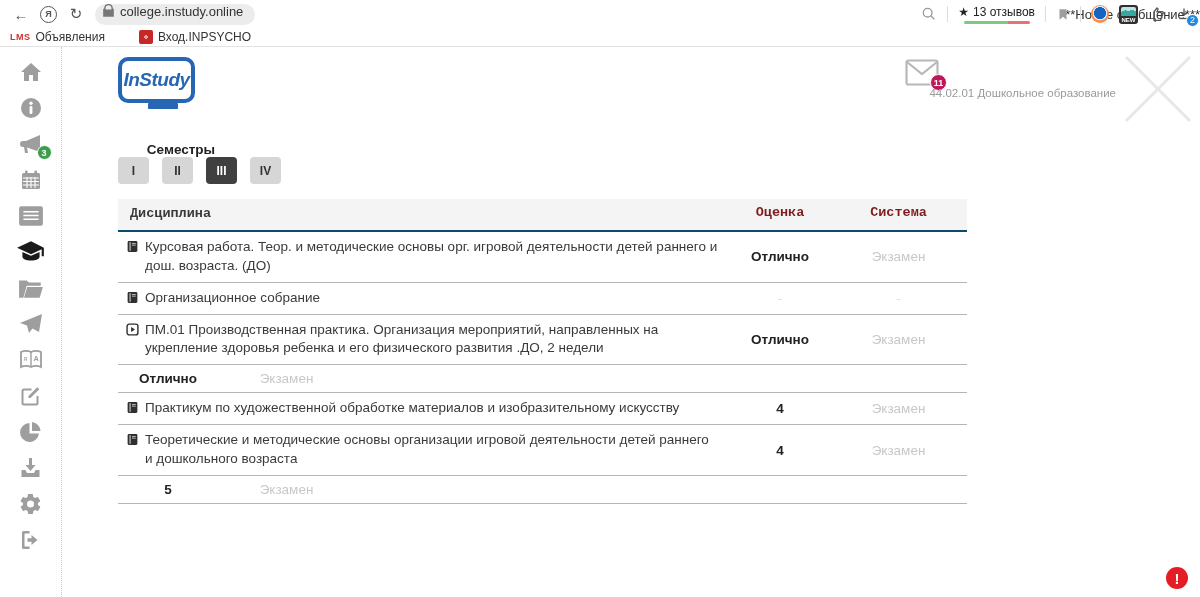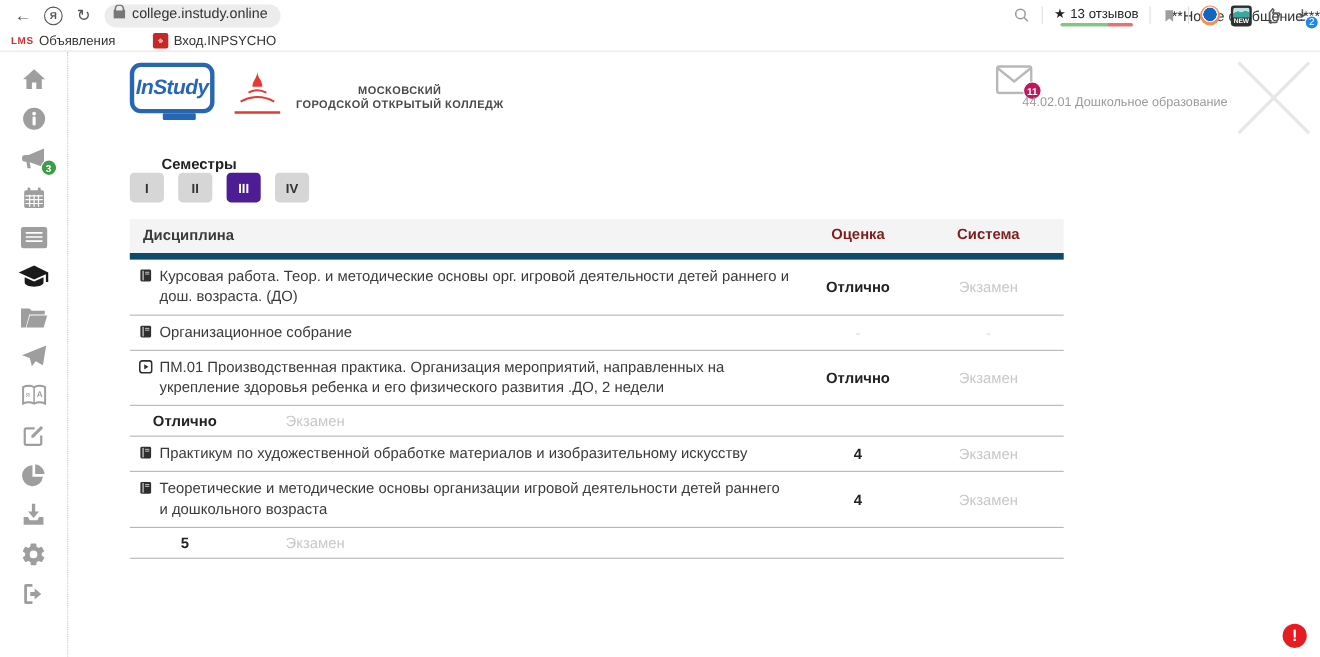--- a/index.html
+++ b/index.html
@@ -71,26 +71,26 @@
     display:flex; align-items:center; justify-content:center; border:1px solid #fff; }
   .program { position:absolute; right:84px; top:40px; font-size:11.5px; color:#9a9a9a; }
   .close-x { position:absolute; right:2px; top:2px; cursor:pointer; }
 
   
   .semesters { position:absolute; left:56px; top:95px; display:flex; align-items:center;flex-direction:column; }
   .sem-label { font-size:13.5px; font-weight:bold; color:#222; margin-right:50px; }
   .sem-btn { width:31px; height:27px; margin-right:13px; border:none; border-radius:4px;
     background:#d6d6d6; color:#333; font-weight:bold; font-size:12px; cursor:pointer;
     font-family:"Liberation Sans", sans-serif; }
-  .sem-btn.active { background:#4c1d95; color:#fff; }
+  .sem-btn.active { background:#404040; color:#fff; }
 
   
   .grades-table { position:absolute; left:56px; top:152px; width:849px; font-size:13.5px; }
-  .t-head { display:flex; background:#f4f4f4; border-bottom:6px solid #0c4a6e;
-    font-weight:bold; color:#1f1f1f; }
+  .t-head { display:flex; background:#f4f4f4; border-bottom:2px solid #0c4a6e;
+    font-weight:bold; color:#1f1f1f;font-family:Liberation Mono, monospace; }
   .t-row { display:flex; border-bottom:1px solid #b5b5b5; align-items:center; }
   .c-disc { flex:1; padding:6px 10px 6px 8px; line-height:1.4; color:#3a3a3a;
     display:flex; align-items:baseline; gap:6px; }
   .t-head .c-disc { padding:6px 10px 6px 12px; }
   .c-grade { width:100px; text-align:center; font-weight:bold; color:#222; padding:6px 0; }
   .c-sys { width:137px; text-align:center; color:#c8c8c8; padding:6px 0; }
   .t-head .c-grade, .t-head .c-sys { color:#7f1d1d; }
   .row-icon { flex:none; position:relative; top:2px; }
   .muted { color:#ddd !important; font-weight:normal !important; }
 
@@ -251,32 +251,20 @@
         </svg>
     </div>
   </div>
 
   <div class="main">
 
     <div class="logo-row">
       <div class="instudy-logo">
         <span class="instudy-text">InStudy</span>
       </div>
-      <div class="college">
-        <svg width="54" height="50" viewBox="0 0 60 52">
-          <path d="M30 2c0 8-5 9-5 16h10c0-7-5-8-5-16z" fill="#e53935"></path>
-          <path d="M21 24q9-5 18 0" fill="none" stroke="#e53935" stroke-width="2"></path>
-          <path d="M13 33q17-9 34 0" fill="none" stroke="#e53935" stroke-width="2"></path>
-          <path d="M7 44h46" fill="none" stroke="#e53935" stroke-width="2.5"></path>
-        </svg>
-        <div class="college-name">
-          <div>МОСКОВСКИЙ</div>
-          <div>ГОРОДСКОЙ ОТКРЫТЫЙ КОЛЛЕДЖ</div>
-        </div>
-      </div>
     </div>
     <div class="mail-wrap">
       <svg width="34" height="27" viewBox="0 0 34 27">
           <rect x="1.5" y="1.5" width="31" height="24" rx="2" fill="none" stroke="#b8b8b8" stroke-width="2.2"></rect>
           <path d="M2 3l15 12L32 3" fill="none" stroke="#b8b8b8" stroke-width="2.2"></path>
         </svg>
       <div class="mail-badge">11</div>
     </div>
     <div class="program">44.02.01 Дошкольное образование</div>
     <svg class="close-x" width="80" height="80" viewBox="0 0 80 80">

